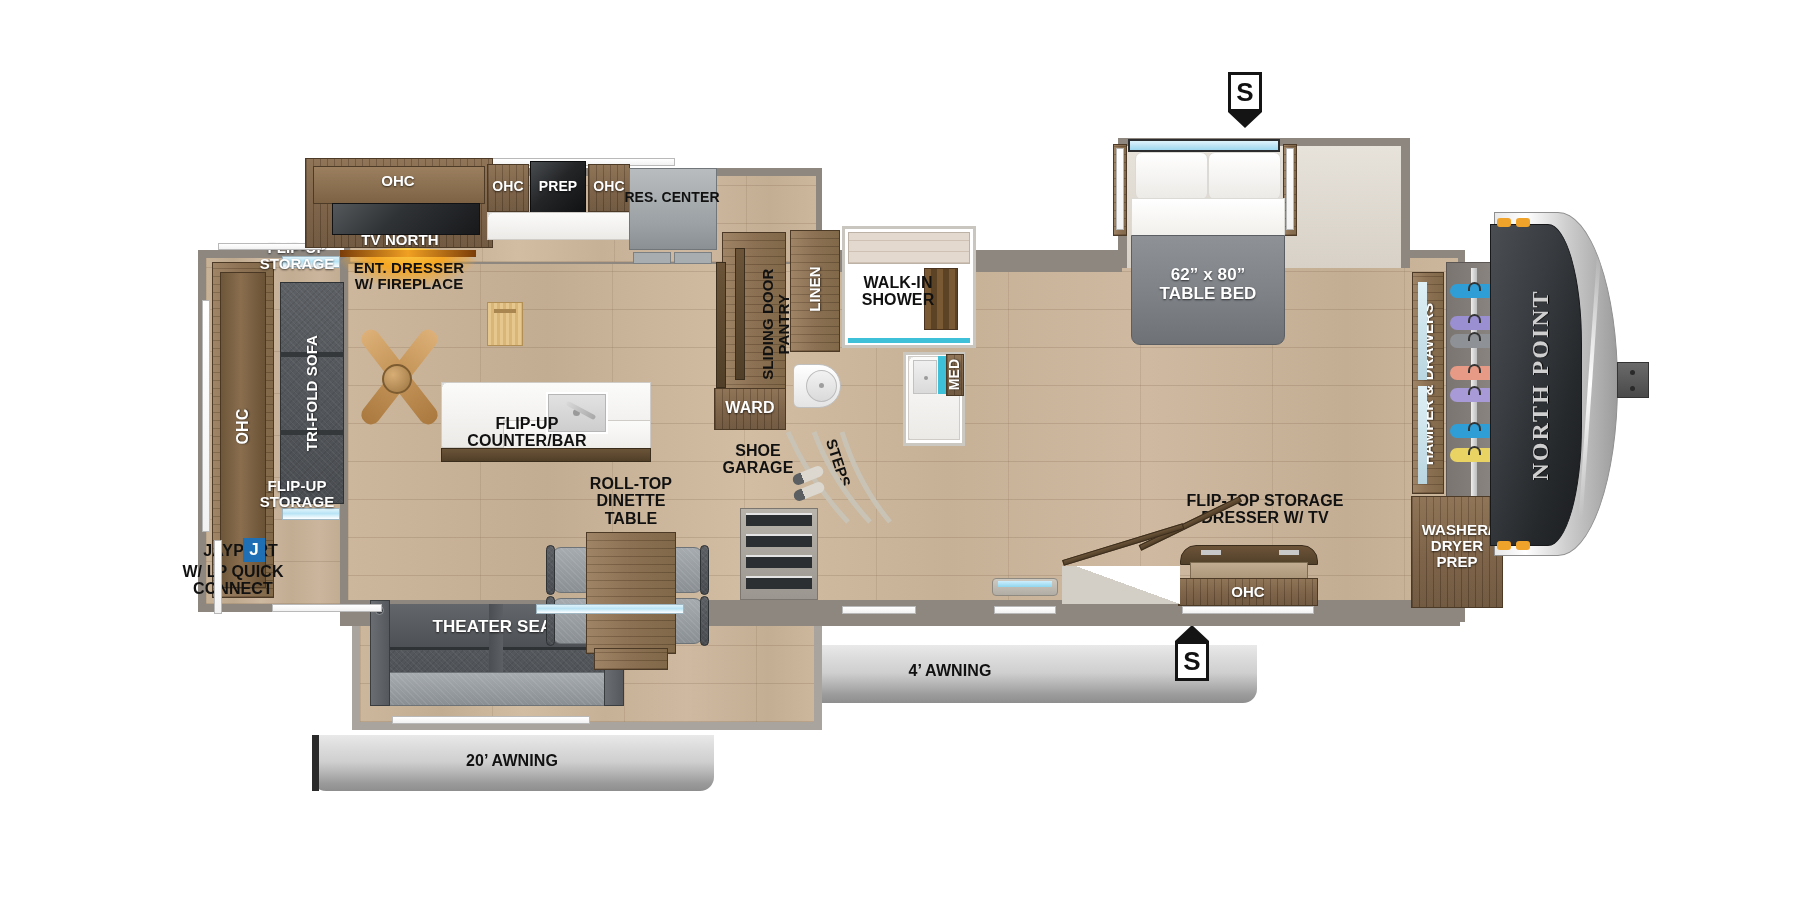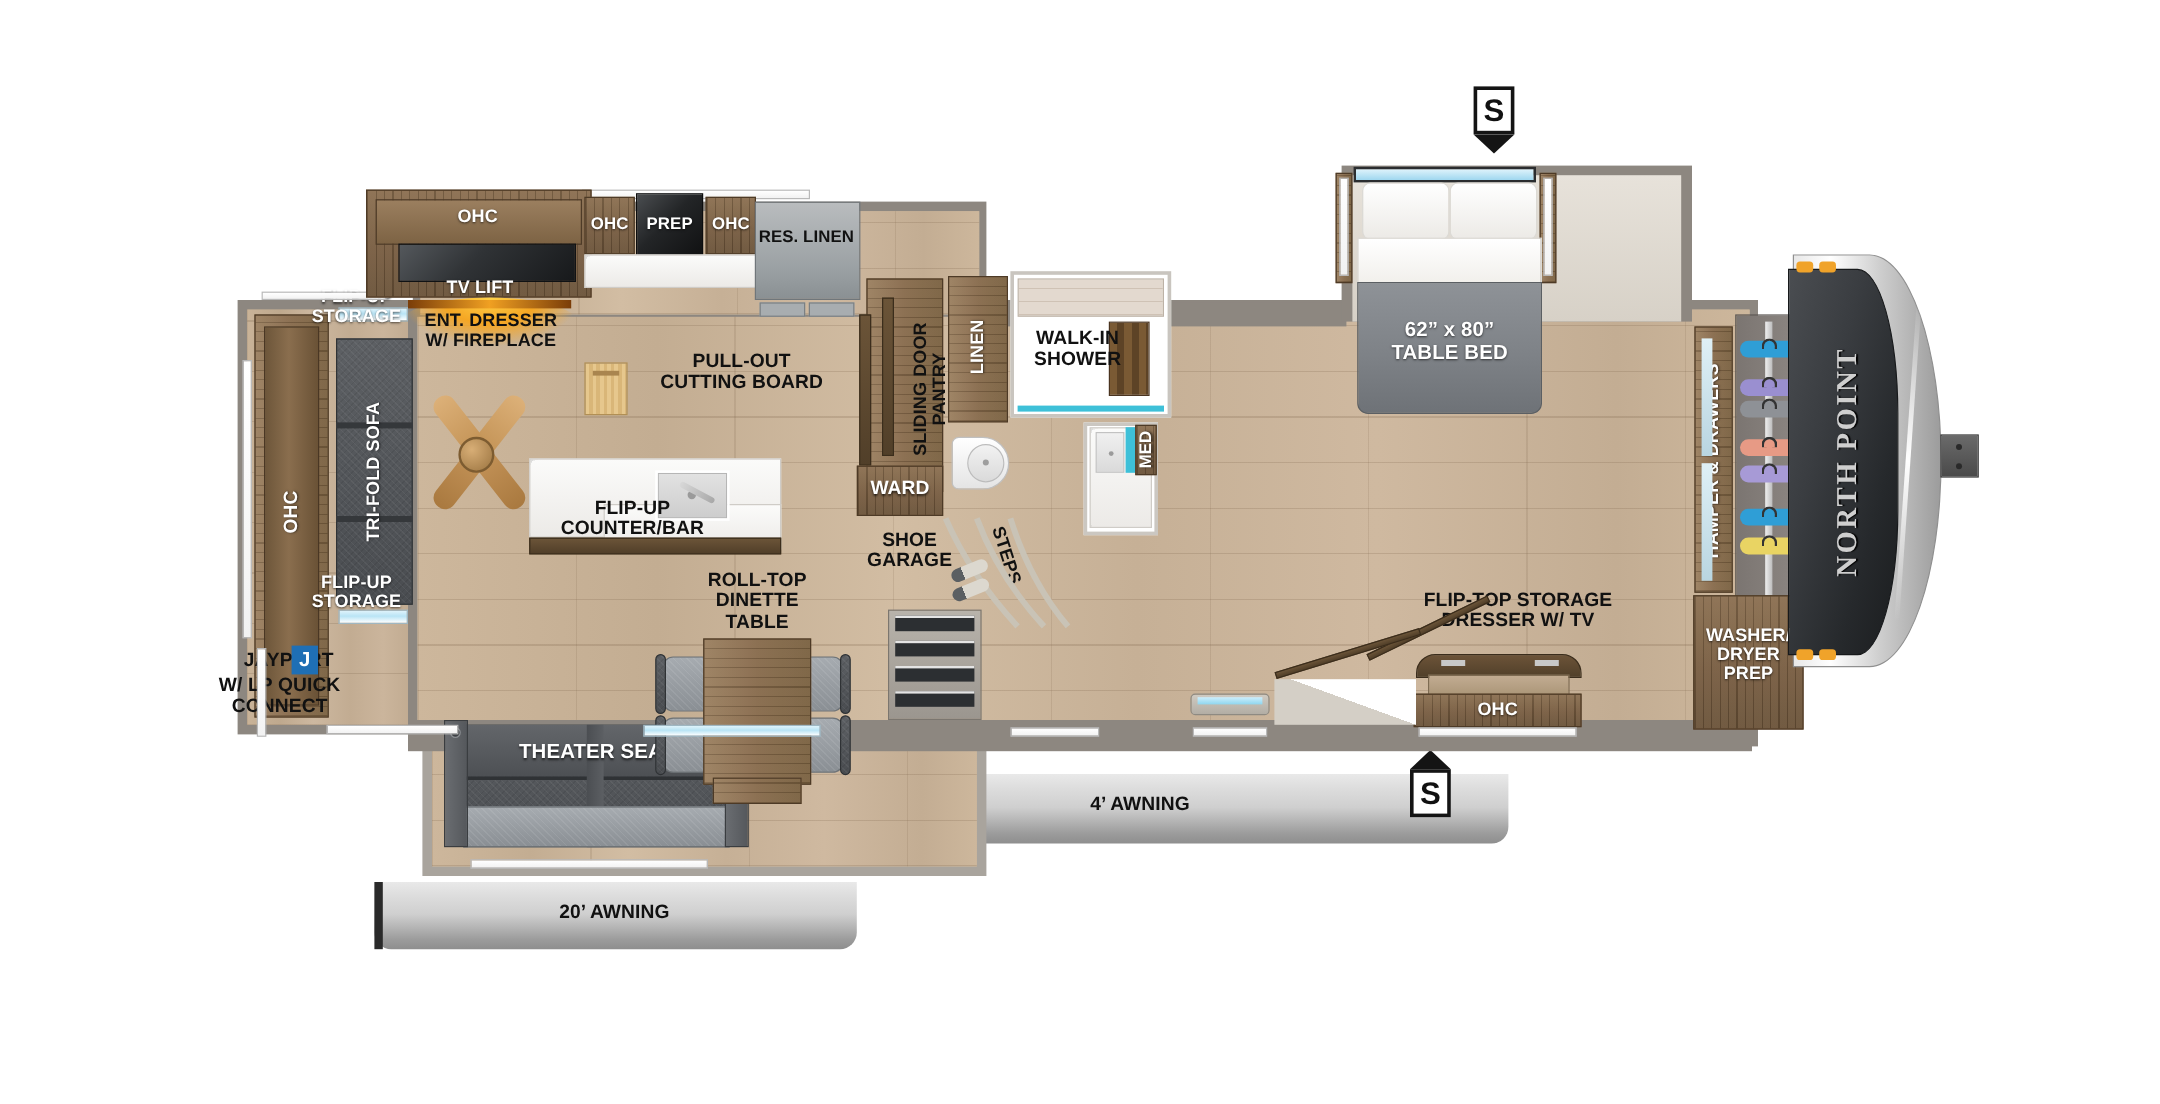--- a/index.html
+++ b/index.html
@@ -173,21 +173,21 @@
   <div class="abs win" style="left:485px;top:158px;width:190px;height:8px;"></div>
   <div class="abs win" style="left:218px;top:243px;width:104px;height:7px;"></div>
 
   <div class="abs wood" style="left:305px;top:158px;width:188px;height:90px;"></div>
   <div class="abs" style="left:313px;top:166px;width:172px;height:38px;
               background:linear-gradient(180deg,#9b7f5f,#7d6344);border:1px solid #4e3b27;"></div>
   <div class="abs lbl lblw" style="left:348px;top:173px;width:100px;font-size:15px;">OHC</div>
 
   <div class="abs" style="left:332px;top:203px;width:148px;height:32px;
               background:linear-gradient(135deg,#54585c 0%,#303336 42%,#17191b 100%);border:1px solid #101214;"></div>
-  <div class="abs lbl lblw" style="left:340px;top:232px;width:120px;font-size:15px;">TV LIFT</div>
+  <div class="abs lbl lblw" style="left:340px;top:232px;width:120px;font-size:15px;">TV NORTH</div>
 
   <div class="abs" style="left:335px;top:248px;width:146px;height:40px;border-radius:50%;
               background:radial-gradient(ellipse at 50% 0%, #ffd24a 0%, #f5a623 38%, rgba(245,166,35,0) 72%);"></div>
   <div class="abs" style="left:340px;top:250px;width:136px;height:7px;background:linear-gradient(90deg,#7a3d09,#f0a022,#7a3d09);"></div>
   <div class="abs lbl" style="left:330px;top:260px;width:158px;font-size:15px;">ENT. DRESSER
 W/ FIREPLACE</div>
 
   <div class="abs wood" style="left:487px;top:164px;width:42px;height:48px;"></div>
   <div class="abs lbl lblw" style="left:487px;top:179px;width:42px;font-size:14px;">OHC</div>
 
@@ -202,41 +202,39 @@
               background:linear-gradient(180deg,#9a9ea1,#6f7377);border:1px solid #4c5053;"></div>
   <div class="abs" style="left:537px;top:220px;width:14px;height:14px;border-radius:50%;
               background:#2b2d2f;border:1.5px solid #b7babd;"></div>
   <div class="abs" style="left:564px;top:220px;width:14px;height:14px;border-radius:50%;
               background:#2b2d2f;border:1.5px solid #b7babd;"></div>
 
   <div class="abs marble" style="left:487px;top:212px;width:144px;height:28px;"></div>
 
   <div class="abs" style="left:629px;top:168px;width:88px;height:82px;
               background:linear-gradient(180deg,#b9bcbe,#9aa0a3 70%,#8a9093);border:1px solid #70767a;"></div>
-  <div class="abs lbl" style="left:622px;top:190px;width:100px;font-size:14px;">RES. LINEN</div>
+  <div class="abs lbl" style="left:622px;top:190px;width:100px;font-size:14px;">RES. CENTER</div>
   <div class="abs" style="left:633px;top:252px;width:38px;height:12px;background:#a8adb0;border:1px solid #7b8084;"></div>
   <div class="abs" style="left:674px;top:252px;width:38px;height:12px;background:#a8adb0;border:1px solid #7b8084;"></div>
 
   <div class="abs marble" style="left:441px;top:382px;width:210px;height:66px;"></div>
   <div class="abs marble" style="left:503px;top:420px;width:148px;height:38px;"></div>
   <div class="abs wood-dk" style="left:441px;top:448px;width:210px;height:14px;"></div>
 
   <div class="abs" style="left:546px;top:392px;width:62px;height:42px;
               background:linear-gradient(180deg,#e2e2e2,#cdcdcd);border:2px solid #ffffff;
               box-shadow:inset 0 0 0 1px #b6b6b6;"></div>
   <div class="abs" style="left:573px;top:409px;width:7px;height:7px;border-radius:50%;background:#9a9a9a;"></div>
   <div class="abs" style="left:565px;top:408px;width:32px;height:5px;border-radius:3px;
               background:linear-gradient(90deg,#d8d8d8,#a8a8a8);transform:rotate(28deg);"></div>
 
   <div class="abs" style="left:487px;top:302px;width:36px;height:44px;
               background:repeating-linear-gradient(90deg,#e6c78d 0 3px,#d9b678 3px 6px);
               border:1px solid #b18f55;"></div>
   <div class="abs" style="left:494px;top:309px;width:22px;height:4px;background:#a9854f;"></div>
-  <div class="abs lbl" style="left:518px;top:293px;width:200px;font-size:16px;">PULL-OUT
-CUTTING BOARD</div>
   <div class="abs lbl" style="left:432px;top:415px;width:190px;font-size:16px;">FLIP-UP
 COUNTER/BAR</div>
 
   <div class="abs" style="left:340px;top:322px;width:110px;height:110px;">
     <div class="abs" style="left:50px;top:-2px;width:19px;height:62px;border-radius:9px;
                 background:linear-gradient(180deg,#dcb078,#bf8e50);transform:rotate(38deg);transform-origin:50% 90%;"></div>
     <div class="abs" style="left:50px;top:-2px;width:19px;height:62px;border-radius:9px;
                 background:linear-gradient(180deg,#dcb078,#bf8e50);transform:rotate(-38deg);transform-origin:50% 90%;"></div>
     <div class="abs" style="left:50px;top:50px;width:19px;height:62px;border-radius:9px;
                 background:linear-gradient(180deg,#c8975c,#a9793f);transform:rotate(38deg);transform-origin:50% 10%;"></div>

